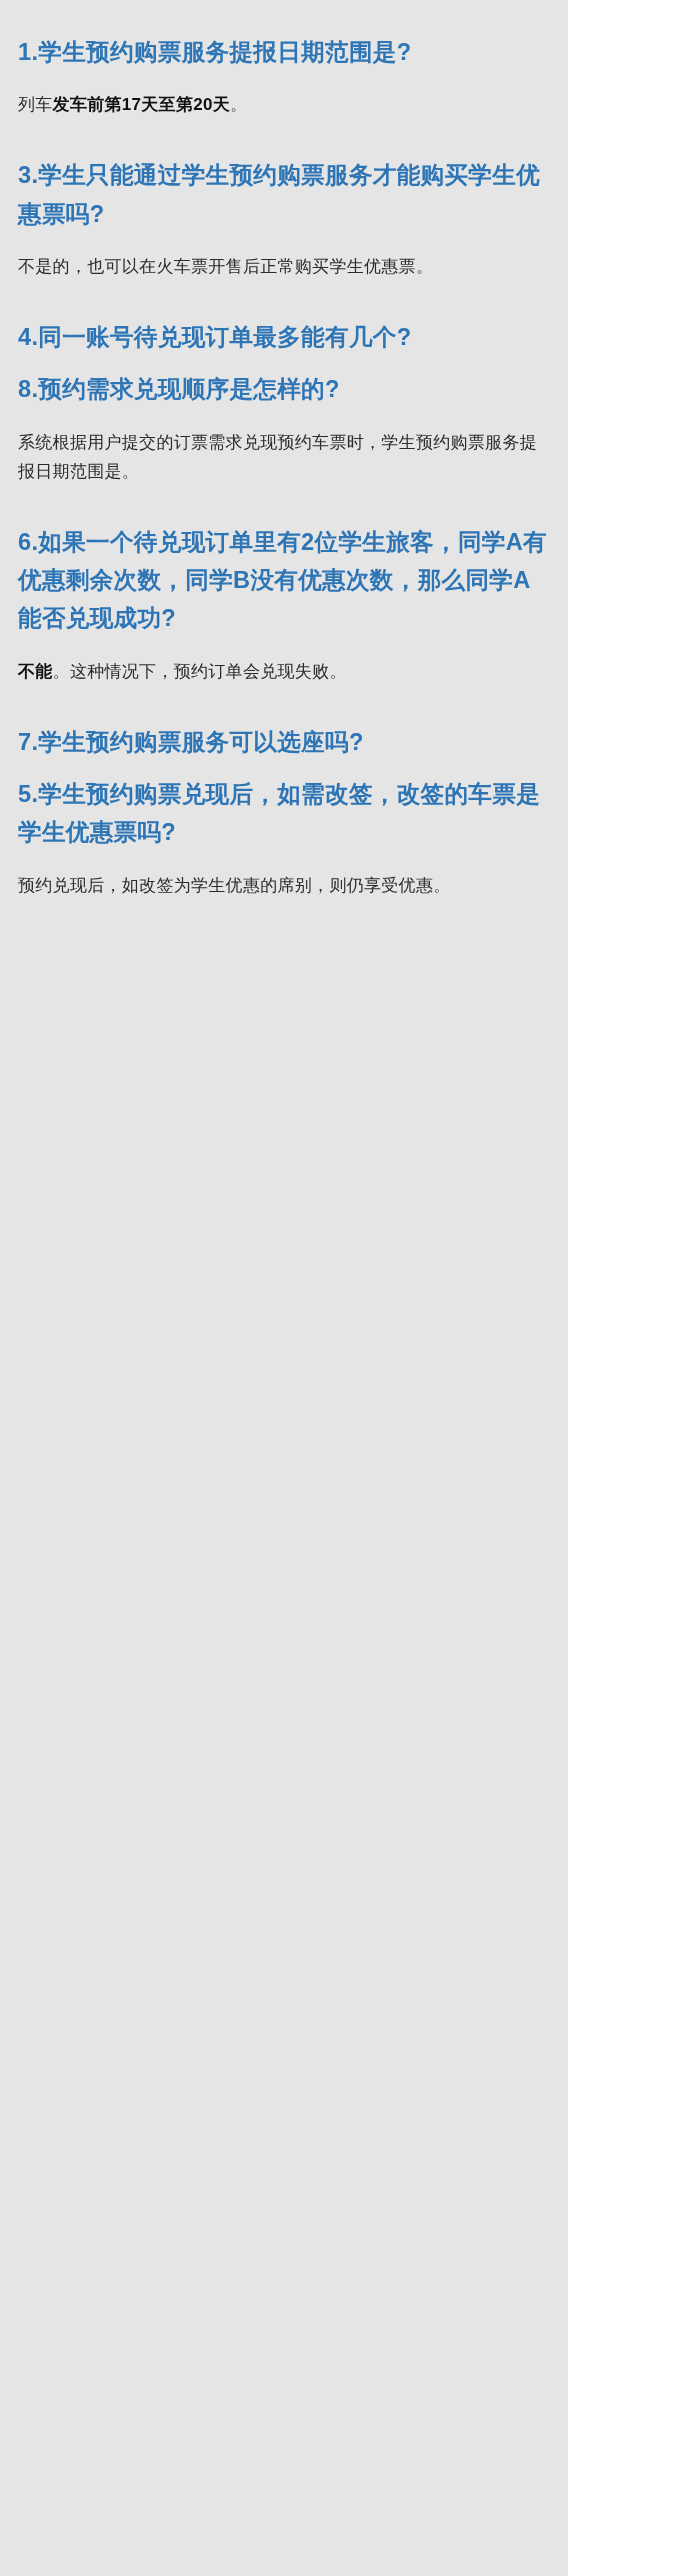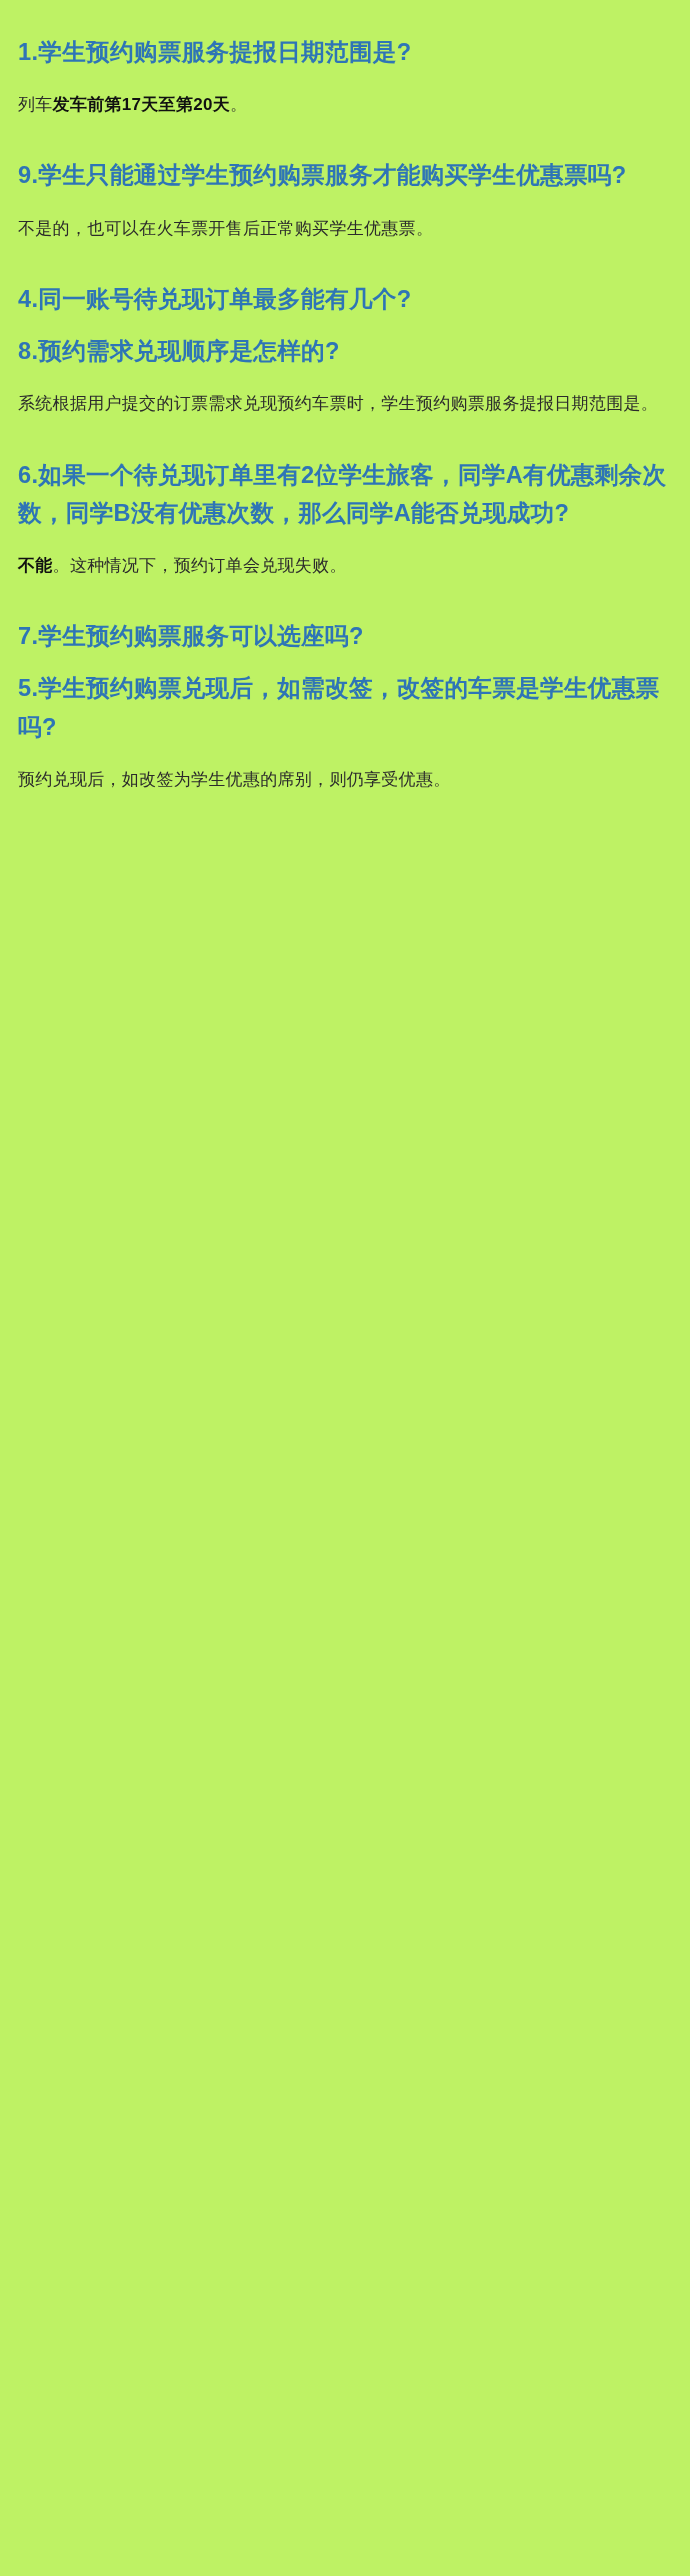--- a/index.html
+++ b/index.html
@@ -6,25 +6,25 @@
     margin: 0;
     padding: 0;
     background: #ffffff;
   }
   body {
     width: 690px;
     font-family: "Liberation Sans", "DejaVu Sans", sans-serif;
     color: #222222;
   }
   .page {
-    width: 690px;
+    width: 568px;
     min-height: 2576px;
     box-sizing: border-box;
     padding: 19px 18px 25.6px 18px;
-    background: #bef264;
+    background: #e5e5e5;
   }
   .qa-block {
     margin-bottom: 0;
   }
   .question {
     color: #2e75b6;
     font-weight: bold;
     font-size: 23.6px;
     line-height: 1.62;
     letter-spacing: 0.3px;
@@ -47,21 +47,21 @@
 </head>
 <body>
 
 <div class="page">
   <div id="faq-list">
       <div class="qa-block">
         <p class="question">1.学生预约购票服务提报日期范围是?</p>
         <p class="answer">列车<b>发车前第17天至第20天</b>。</p>
       </div>
       <div class="qa-block">
-        <p class="question">9.学生只能通过学生预约购票服务才能购买学生优惠票吗?</p>
+        <p class="question">3.学生只能通过学生预约购票服务才能购买学生优惠票吗?</p>
         <p class="answer">不是的，也可以在火车票开售后正常购买学生优惠票。</p>
       </div>
       <div class="qa-block">
         <p class="question">4.同一账号待兑现订单最多能有几个?</p>
       </div>
       <div class="qa-block">
         <p class="question">8.预约需求兑现顺序是怎样的?</p>
         <p class="answer">系统根据用户提交的订票需求兑现预约车票时，学生预约购票服务提报日期范围是。</p>
       </div>
       <div class="qa-block">

